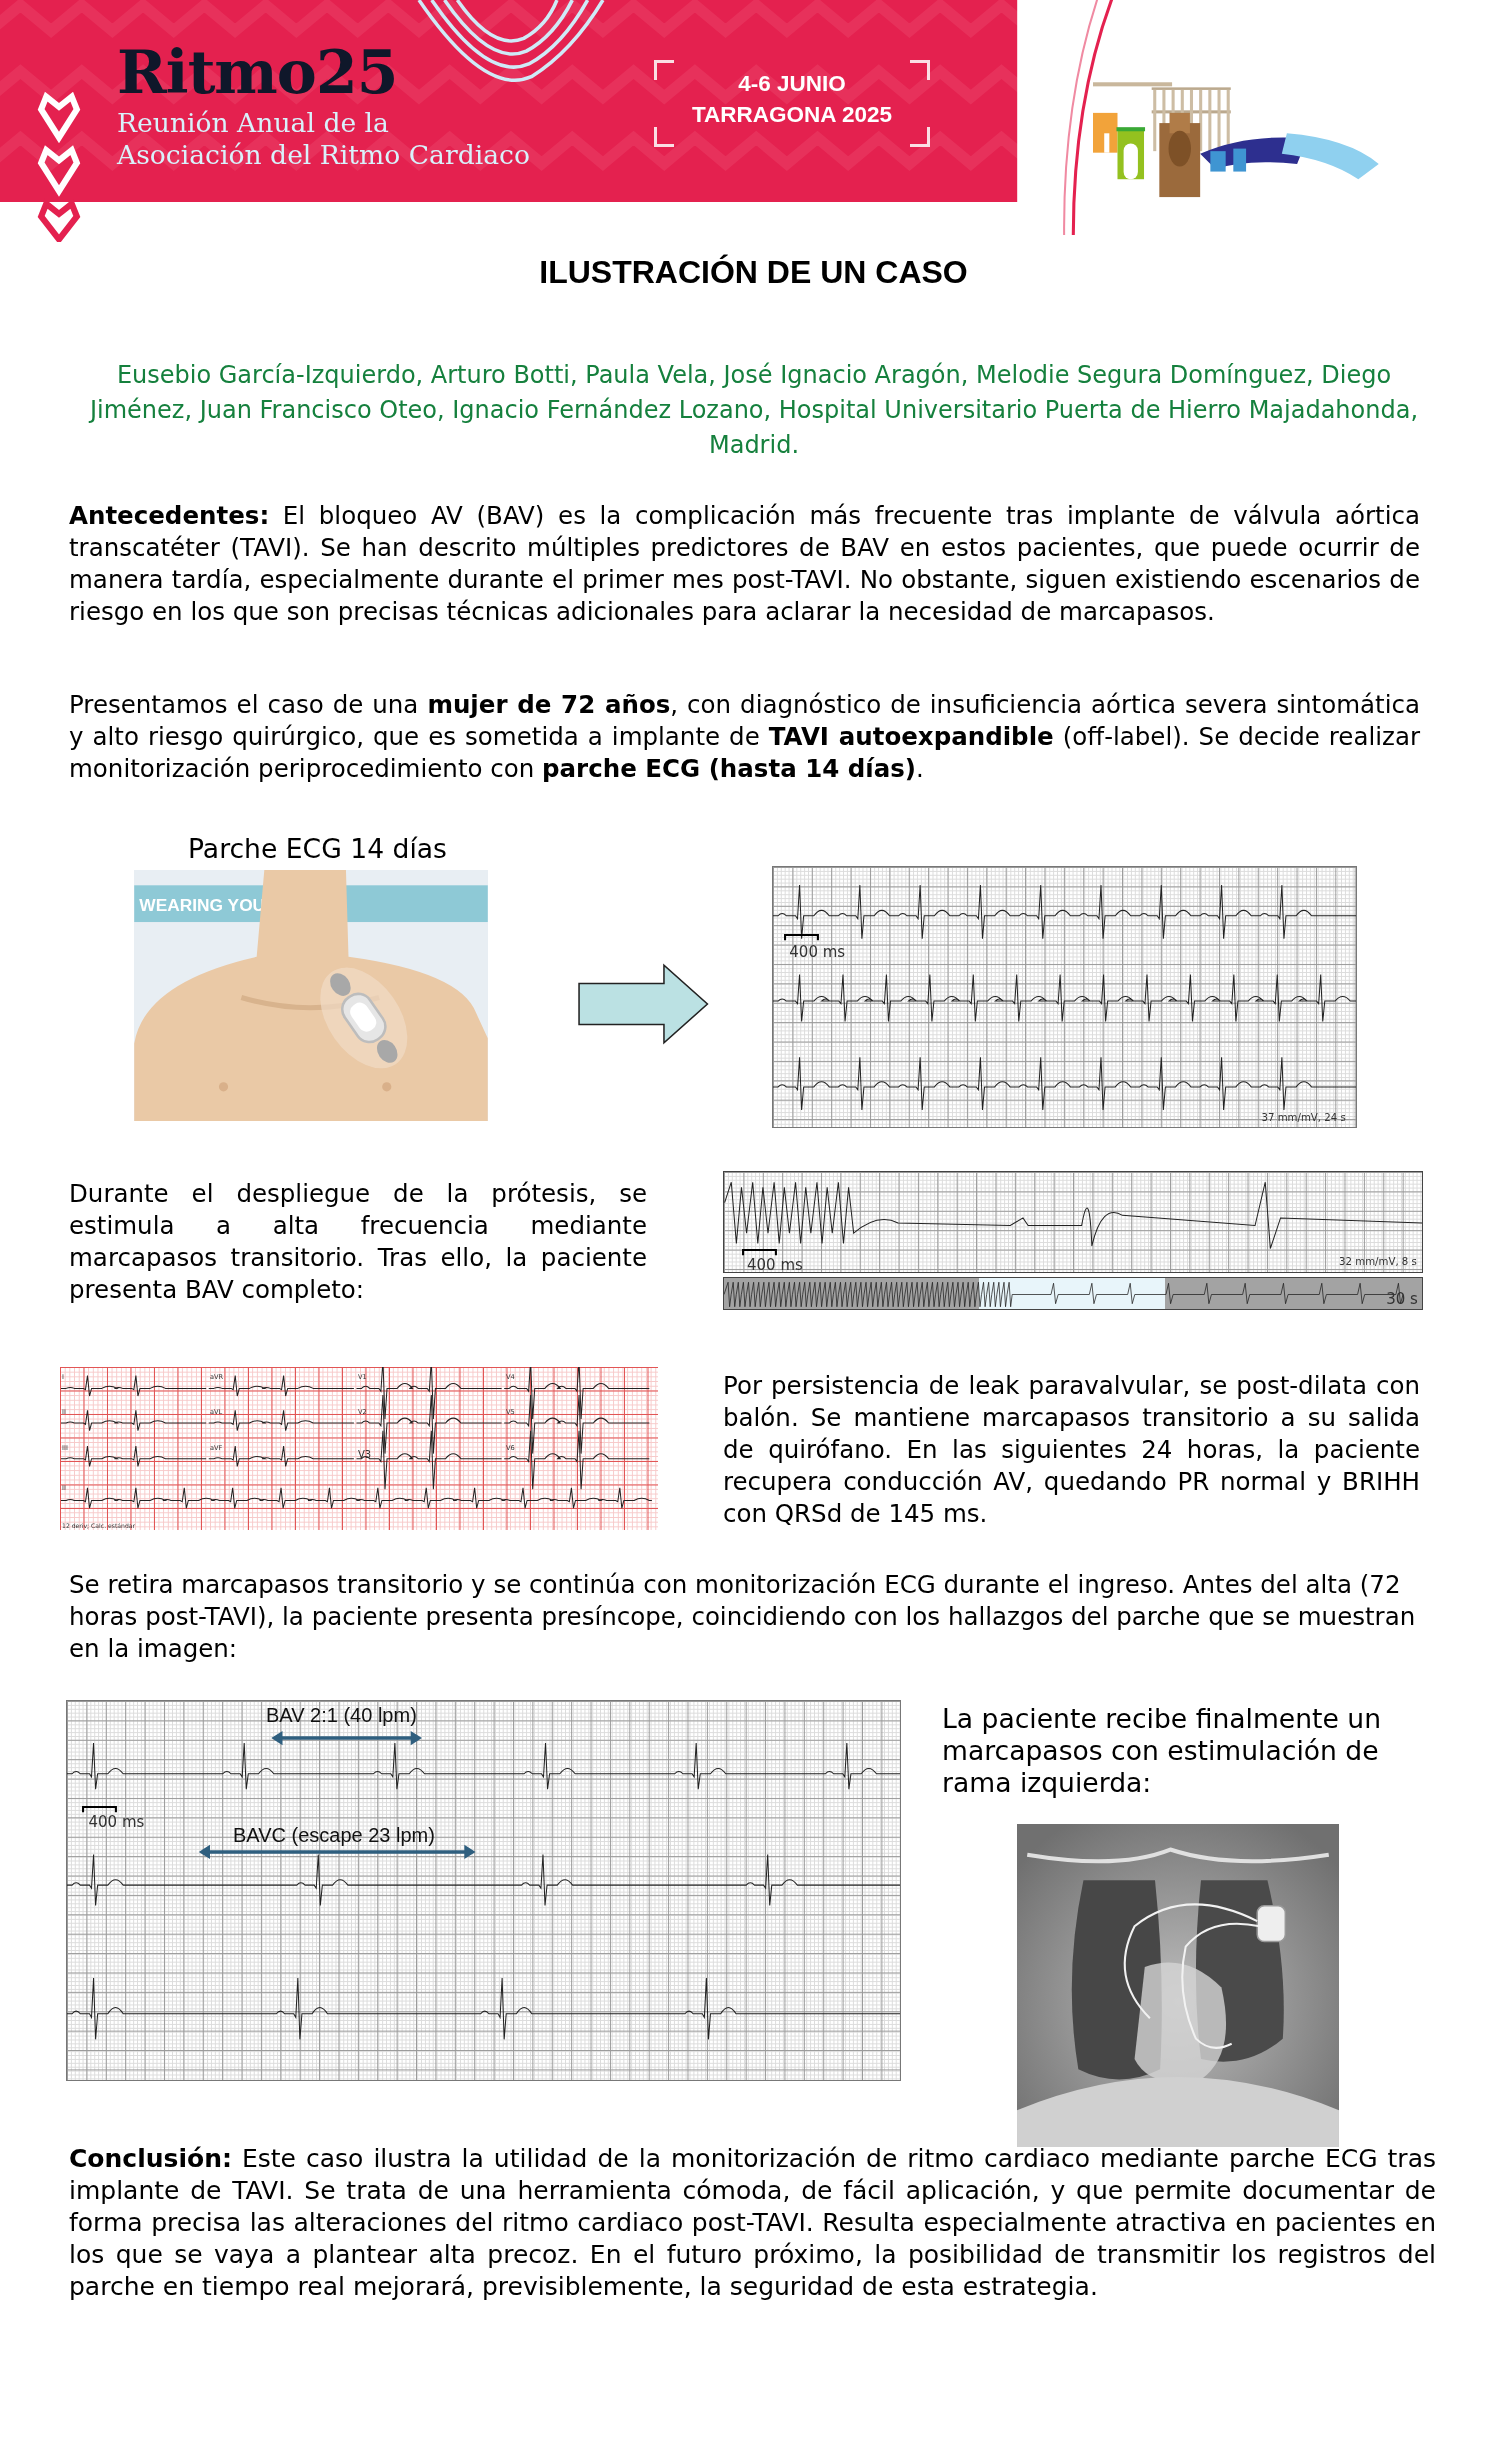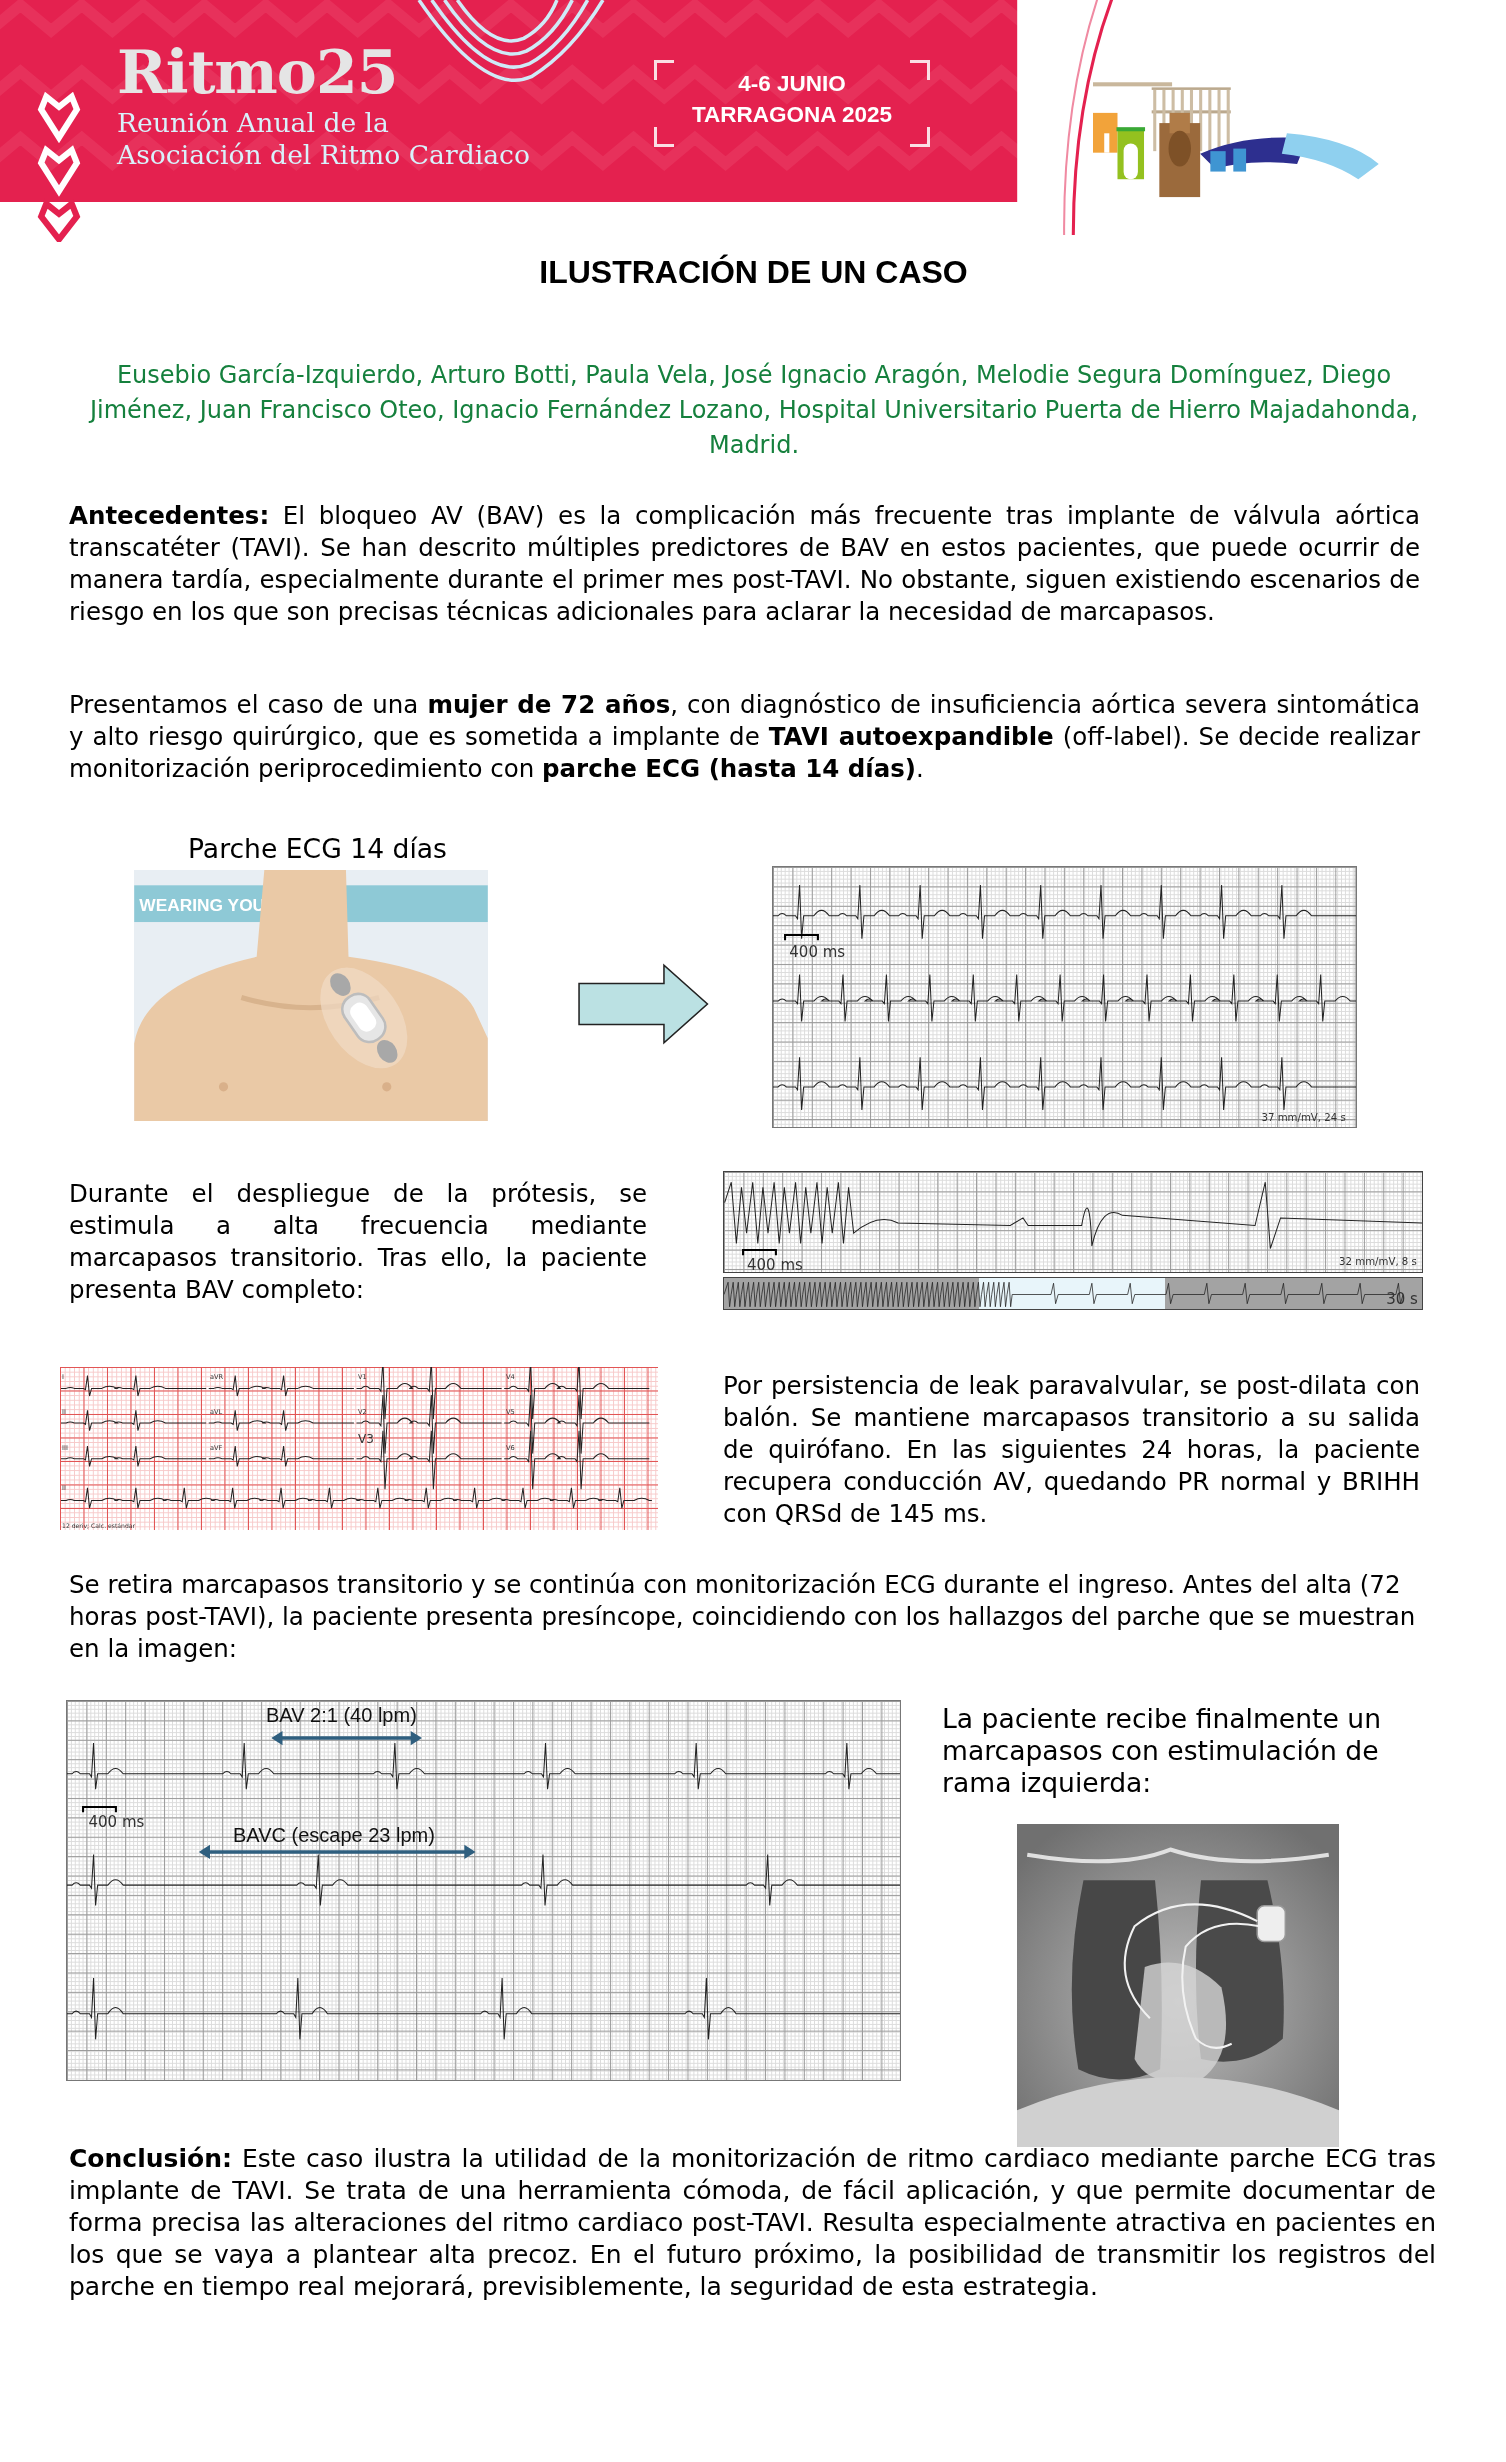--- a/index.html
+++ b/index.html
@@ -4,21 +4,21 @@
 <style>
   * { box-sizing: border-box; margin: 0; padding: 0; }
   html, body { width: 1507px; height: 2462px; background: #ffffff; overflow: hidden; }
   body { position: relative; font-family: "DejaVu Sans", sans-serif; color: #000; }
 
   
   .header { position: absolute; left: 0; top: 0; width: 1507px; height: 202px; }
   .banner { position: absolute; left: 0; top: 0; width: 1073px; height: 202px; background: #e4214f; overflow: hidden; border-bottom-right-radius: 0; }
   .banner-pattern { position: absolute; inset: 0; }
   .banner-curve { position: absolute; left: 1017px; top: -20.4px; width: 133px; height: 255px; }
-  .ritmo-title { position: absolute; left: 117px; top: 37px; font-family: "DejaVu Serif", serif; font-weight: bold; font-size: 60px; color: #e5e5e5; letter-spacing: -1px; }
+  .ritmo-title { position: absolute; left: 117px; top: 37px; font-family: "DejaVu Serif", serif; font-weight: bold; font-size: 60px; color: #0f172a; letter-spacing: -1px; }
   .ritmo-sub { position: absolute; left: 117px; top: 107px; font-family: "DejaVu Serif", serif; font-size: 26.6px; line-height: 32px; color: #d9f1fb; }
   .date-box { position: absolute; left: 654px; top: 60px; width: 276px; height: 87px; }
   .bracket { position: absolute; width: 20.4px; height: 20.4px; border-color: #ffffff; border-style: solid; opacity: .85; }
   .bracket.tl { left: 0; top: 0; border-width: 3.1px 0 0 3.1px; }
   .bracket.tr { right: 0; top: 0; border-width: 3.1px 3.1px 0 0; }
   .bracket.bl { left: 0; bottom: 0; border-width: 0 0 3.1px 3.1px; }
   .bracket.br { right: 0; bottom: 0; border-width: 0 3.1px 3.1px 0; }
   .date-line { position: absolute; width: 100%; text-align: center; color: #fff; font-weight: bold; font-family: "Liberation Sans", sans-serif; font-size: 22.5px; }
   .date-line.l1 { top: 11.2px; }
   .date-line.l2 { top: 42px; }
@@ -250,21 +250,21 @@
       <div class="ecg-label" style="font-size: 6.6px; left: 2px; top: 6.1px;">I</div>
       <div class="ecg-label" style="font-size: 6.6px; left: 150px; top: 6.1px;">aVR</div>
       <div class="ecg-label" style="font-size: 6.6px; left: 298px; top: 6.1px;">V1</div>
       <div class="ecg-label" style="font-size: 6.6px; left: 446px; top: 6.1px;">V4</div>
       <div class="ecg-label" style="font-size: 6.6px; left: 2px; top: 41px;">II</div>
       <div class="ecg-label" style="font-size: 6.6px; left: 150px; top: 41px;">aVL</div>
       <div class="ecg-label" style="font-size: 6.6px; left: 298px; top: 41px;">V2</div>
       <div class="ecg-label" style="font-size: 6.6px; left: 446px; top: 41px;">V5</div>
       <div class="ecg-label" style="font-size: 6.6px; left: 2px; top: 77px;">III</div>
       <div class="ecg-label" style="font-size: 6.6px; left: 150px; top: 77px;">aVF</div>
-      <div class="ecg-label" style="font-size: 12px; left: 298px; top: 65px;">V3</div>
+      <div class="ecg-label" style="font-size: 10px; left: 298px; top: 82px;">V3</div>
       <div class="ecg-label" style="font-size: 6.6px; left: 446px; top: 77px;">V6</div>
       <div class="ecg-label" style="font-size: 6.6px; left: 2px; top: 117px;">II</div>
     </div>
   <div class="ecg-label" style="left:2px;bottom:1px;font-size:6.1px">12 deriv; Calc. estándar</div>
 </div>
 
 <div class="para p-persistencia">Por persistencia de leak paravalvular, se post-dilata con balón.  Se mantiene marcapasos transitorio a su salida de quirófano. En las siguientes 24 horas, la paciente recupera conducción AV, quedando PR normal y BRIHH con QRSd de 145 ms.</div>
 
 <div class="para p-retira">Se retira marcapasos transitorio y se continúa con monitorización ECG durante el ingreso. Antes del alta (72 horas post-TAVI), la paciente presenta presíncope, coincidiendo con los hallazgos del parche que se muestran en la imagen:</div>
 

